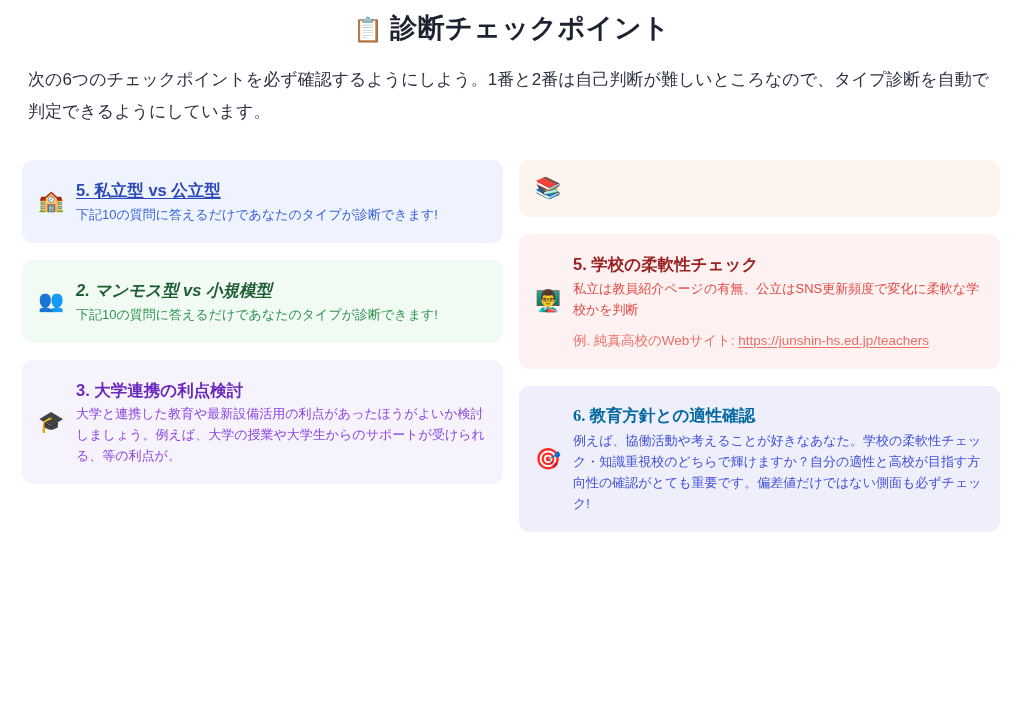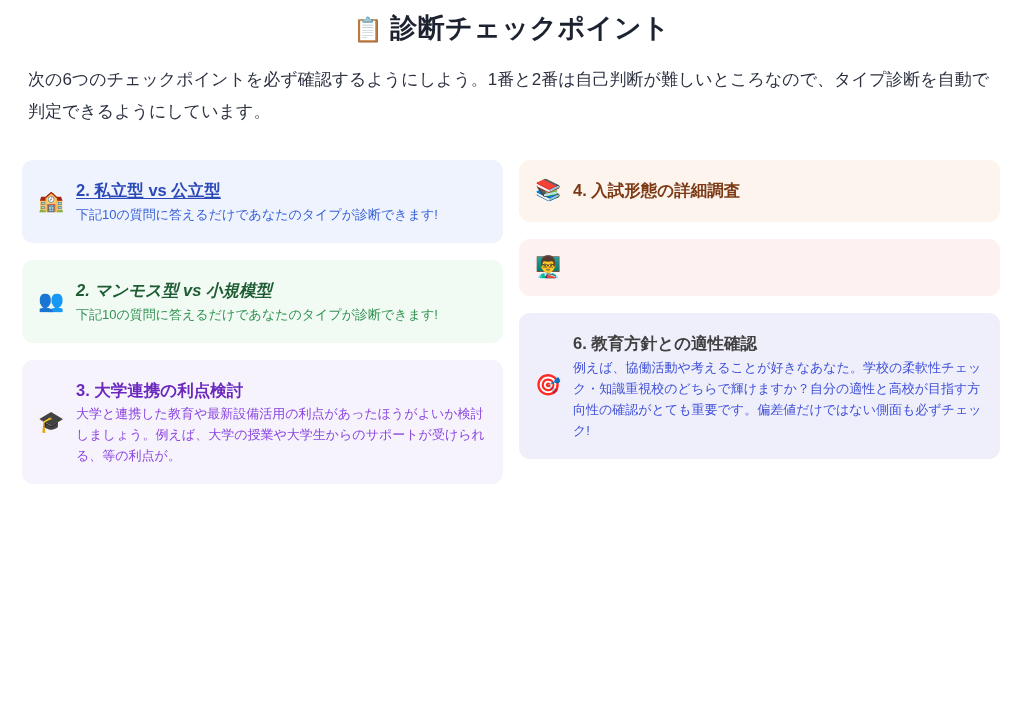--- a/index.html
+++ b/index.html
@@ -134,41 +134,41 @@
   .card-cream  .card-title { color: #7c3a16; }
   .card-cream  .card-body  { color: #e2702e; }
 
   .card-pink   { background: #fdf1f1; }
   .card-pink   .card-title { color: #9a2222; }
   .card-pink   .card-body  { color: #e04b45; }
   .card-pink   .card-note  { color: #ea6f67; }
   .card-pink   .note-link  { color: #ea6f67; }
 
   .card-indigo { background: #eeeffb; }
-  .card-indigo .card-title { color: #404040; }
+  .card-indigo .card-title { color: #0369a1; font-family: Liberation Serif, serif; }
   .card-indigo .card-body  { color: #4050d8; }
 </style>
 </head>
 <body>
 
 <div class="page">
 
   <div class="page-header">
     <h1 class="page-title"><span class="title-emoji">📋</span><span>診断チェックポイント</span></h1>
     <p class="page-subtitle">次の6つのチェックポイントを必ず確認するようにしよう。1番と2番は自己判断が難しいところなので、タイプ診断を自動で判定できるようにしています。</p>
   </div>
 
   <div class="cards-grid">
 
     <div class="cards-col">
 
       <div class="card card-blue">
         <div class="card-emoji">🏫</div>
         <div class="card-content">
-          <p class="card-title underlined">2. 私立型 vs 公立型</p>
+          <p class="card-title underlined">5. 私立型 vs 公立型</p>
           <p class="card-body">下記10の質問に答えるだけであなたのタイプが診断できます!</p>
         </div>
       </div>
 
       <div class="card card-green">
         <div class="card-emoji">👥</div>
         <div class="card-content">
           <p class="card-title">2. マンモス型 vs 小規模型</p>
           <p class="card-body">下記10の質問に答えるだけであなたのタイプが診断できます!</p>
         </div>
@@ -182,26 +182,30 @@
         </div>
       </div>
 
     </div>
 
     <div class="cards-col">
 
       <div class="card card-cream">
         <div class="card-emoji">📚</div>
         <div class="card-content">
-          <p class="card-title">4. 入試形態の詳細調査</p>
         </div>
       </div>
 
       <div class="card card-pink">
         <div class="card-emoji">👨‍🏫</div>
+        <div class="card-content">
+          <p class="card-title">5. 学校の柔軟性チェック</p>
+          <p class="card-body">私立は教員紹介ページの有無、公立はSNS更新頻度で変化に柔軟な学校かを判断</p>
+          <p class="card-note"><span>例. 純真高校のWebサイト: </span><span class="note-link">https://junshin-hs.ed.jp/teachers</span></p>
+        </div>
       </div>
 
       <div class="card card-indigo">
         <div class="card-emoji">🎯</div>
         <div class="card-content">
           <p class="card-title">6. 教育方針との適性確認</p>
           <p class="card-body">例えば、協働活動や考えることが好きなあなた。学校の柔軟性チェック・知識重視校のどちらで輝けますか？自分の適性と高校が目指す方向性の確認がとても重要です。偏差値だけではない側面も必ずチェック!</p>
         </div>
       </div>
 

